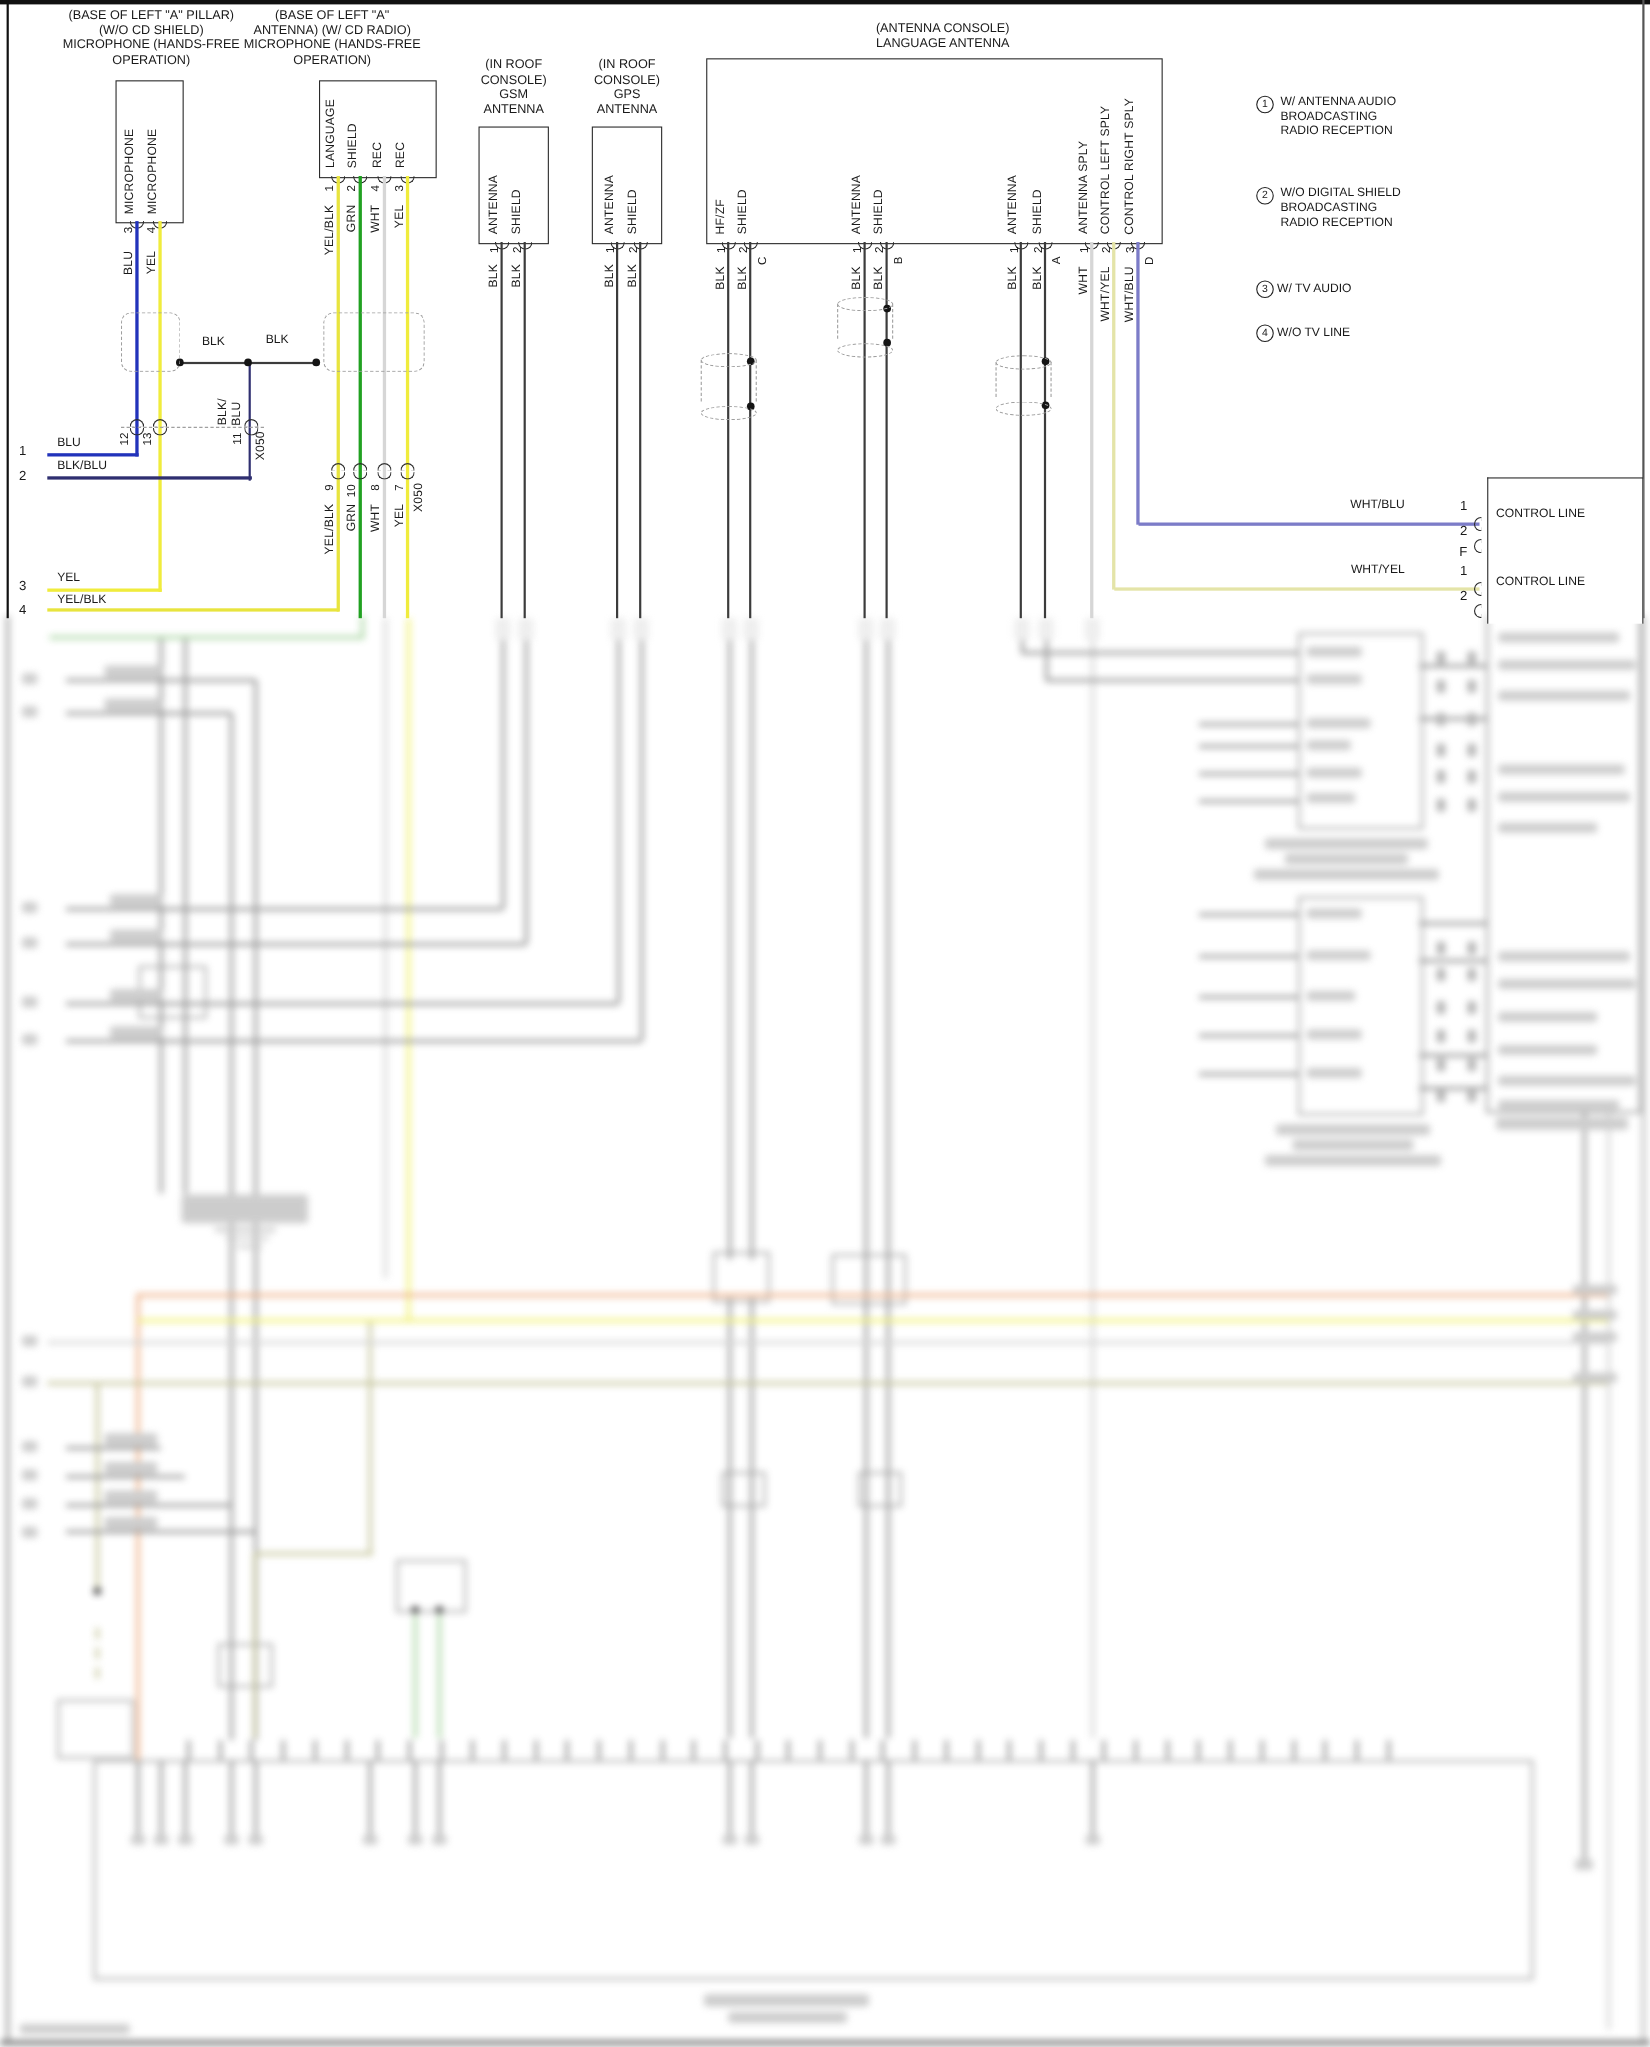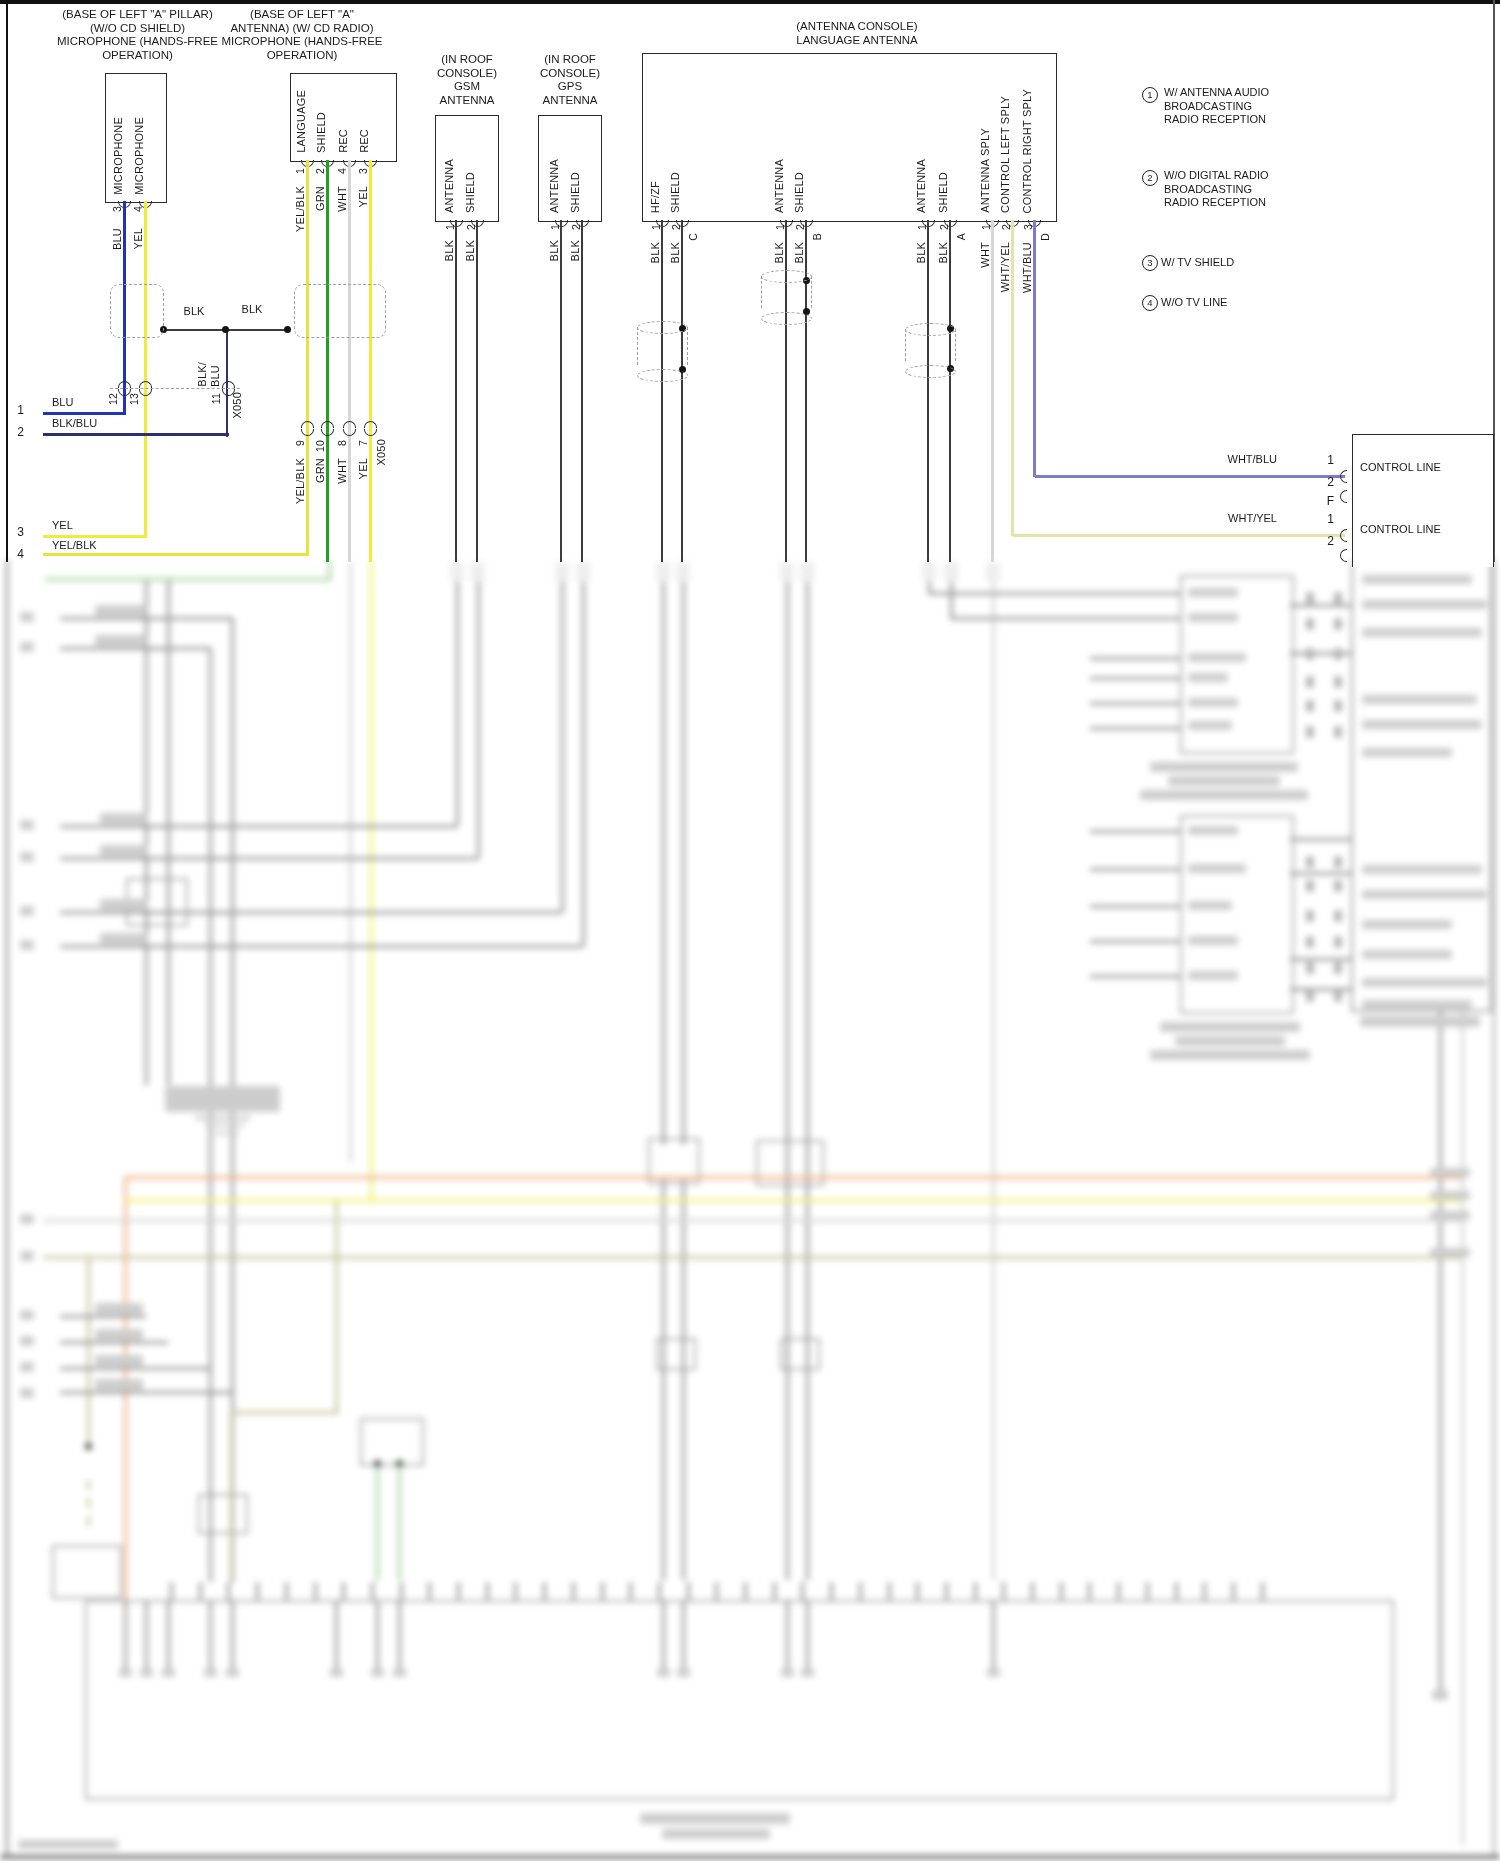--- a/index.html
+++ b/index.html
@@ -527,26 +527,26 @@
   <div class="lbl" style="left:1195px;top:512px;width:82px;text-align:right">WHT/YEL</div>
 
   <div class="circ" style="left:1142px;top:87px">1</div>
   <div class="note" style="left:1164px;top:86px">
     <span>W/ ANTENNA AUDIO</span>
     <span>BROADCASTING</span>
     <span>RADIO RECEPTION</span>
   </div>
   <div class="circ" style="left:1142px;top:170px">2</div>
   <div class="note" style="left:1164px;top:169px">
-    <span>W/O DIGITAL RADIO</span>
+    <span>W/O DIGITAL SHIELD</span>
     <span>BROADCASTING</span>
     <span>RADIO RECEPTION</span>
   </div>
   <div class="circ" style="left:1142px;top:255px">3</div>
   <div class="note" style="left:1161px;top:256px">
-    <span>W/ TV SHIELD</span>
+    <span>W/ TV AUDIO</span>
   </div>
   <div class="circ" style="left:1142px;top:295px">4</div>
   <div class="note" style="left:1161px;top:296px">
     <span>W/O TV LINE</span>
   </div>
 
 </div>
 
 </body></html>

